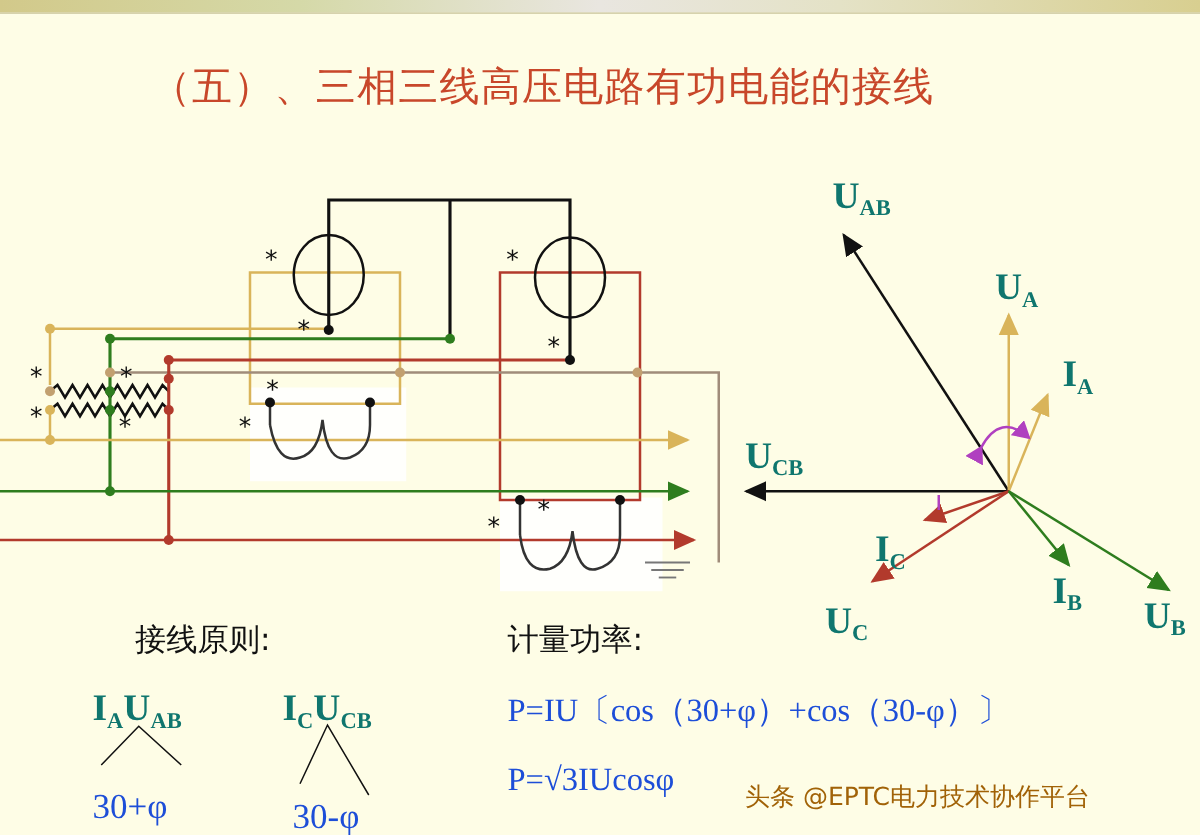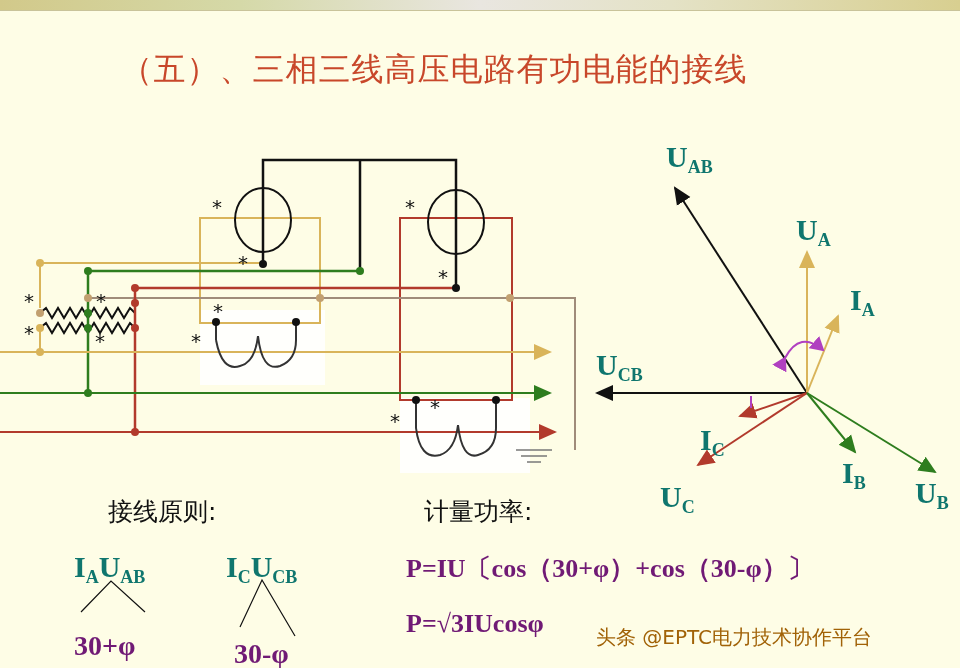--- a/index.html
+++ b/index.html
@@ -16,21 +16,21 @@
   .title {
     position: absolute; left: 0; top: 48px; width: 868px; text-align: center;
     font-family: "DejaVu Sans", sans-serif; font-size: 32px; color: #c8472a;
     letter-spacing: 1px;
   }
   svg.diagram { position: absolute; left: 0; top: 0; }
   .lbl { position: absolute; font-weight: bold; color: #0f766e; line-height: 1; }
   .lbl sub { font-size: 60%; vertical-align: -0.35em; }
   .big { font-size: 30px; }
   .cn { position: absolute; font-family: "DejaVu Sans", sans-serif; font-size: 25px; color: #111; }
-  .formula { position: absolute; font-weight: bold; font-size: 26px; color: #701a75; white-space: nowrap; }
+  .formula { position: absolute; font-weight: normal; font-size: 26px; color: #1d4ed8; white-space: nowrap; }
   .watermark {
     position: absolute; left: 596px; top: 624px; font-family: "DejaVu Sans", sans-serif;
     font-size: 20px; color: #a16207; letter-spacing: 0px; white-space: nowrap;
   }
 </style>
 </head>
 <body>
 
 <div class="topstrip"></div>
 
@@ -173,17 +173,17 @@
 <div class="lbl big" style="left:660px;top:482px;"><span>U</span><sub>C</sub></div>
 <div class="lbl big" style="left:842px;top:458px;"><span>I</span><sub>B</sub></div>
 <div class="lbl big" style="left:915px;top:478px;"><span>U</span><sub>B</sub></div>
 
 <div class="cn" style="left:76px;top:495px;margin-left:32px;">接线原则:</div>
 <div class="lbl big" style="left:74px;top:552px;"><span>I</span><sub>A</sub><span>U</span><sub>AB</sub></div>
 <div class="lbl big" style="left:226px;top:552px;"><span>I</span><sub>C</sub><span>U</span><sub>CB</sub></div>
 <div class="formula" style="left:74px;top:630px;font-size:28px;">30+φ</div>
 <div class="formula" style="left:234px;top:638px;font-size:28px;">30-φ</div>
 
-<div class="cn" style="left:424px;top:495px;">计量功率:</div>
+<div class="cn" style="left:406px;top:495px;">计量功率:</div>
 <div class="formula" style="left:406px;top:551px;">P=IU〔cos（30+φ）+cos（30-φ）〕</div>
 <div class="formula" style="left:406px;top:609px;">P=√3IUcosφ</div>
 
 <div class="watermark">头条 @EPTC电力技术协作平台</div>
 
 </body></html>

